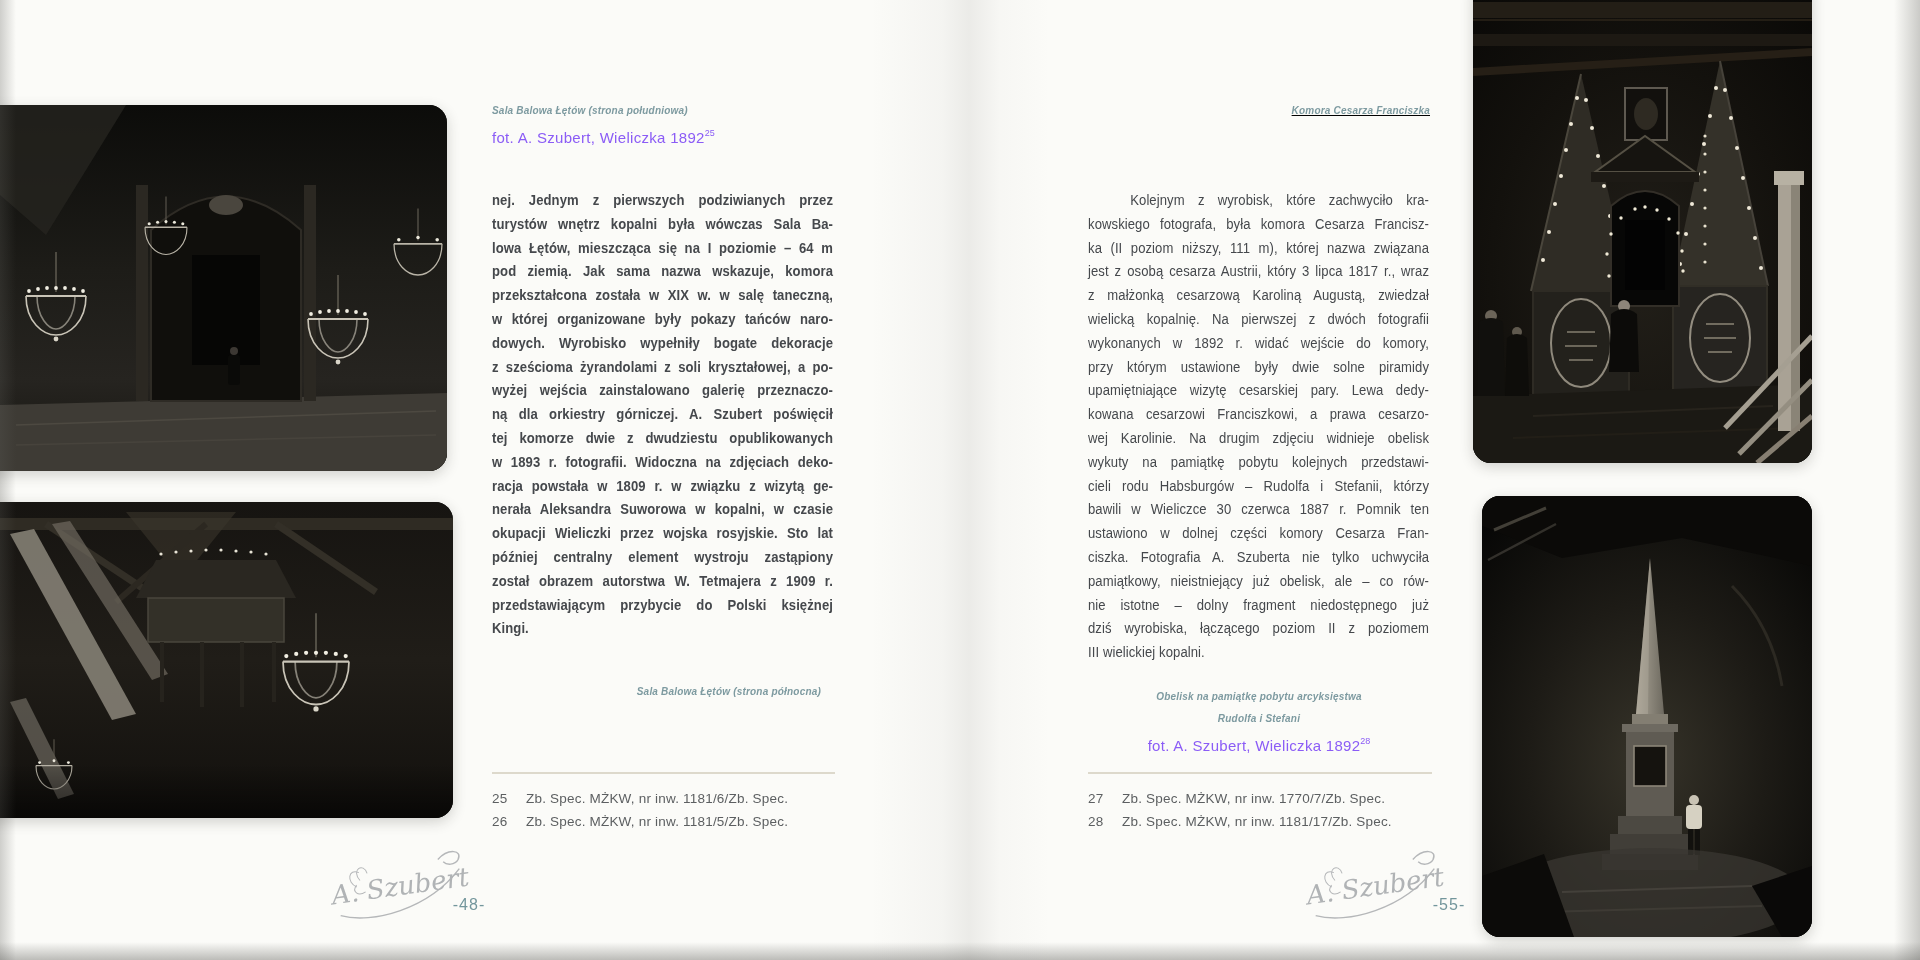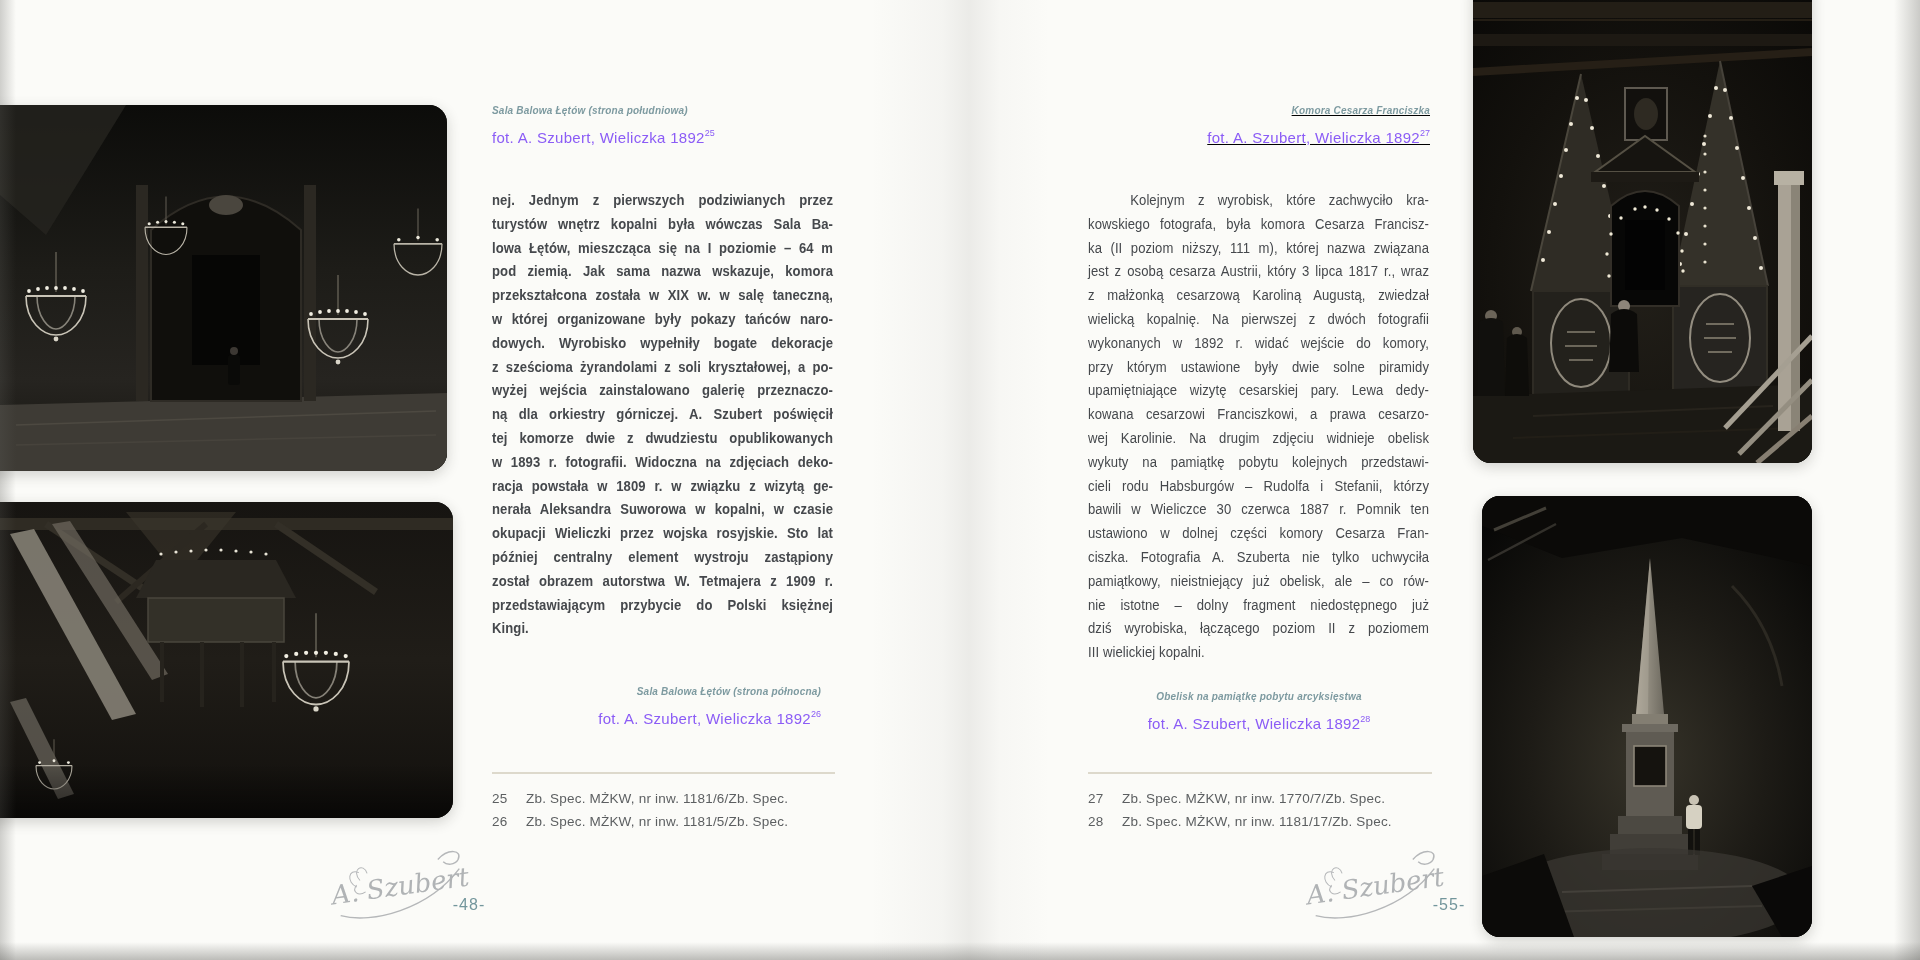--- a/index.html
+++ b/index.html
@@ -407,21 +407,20 @@
     <div class="bline">nerała Aleksandra Suworowa w kopalni, w czasie</div>
     <div class="bline">okupacji Wieliczki przez wojska rosyjskie. Sto lat</div>
     <div class="bline">później centralny element wystroju zastąpiony</div>
     <div class="bline">został obrazem autorstwa W. Tetmajera z 1909 r.</div>
     <div class="bline">przedstawiającym przybycie do Polski księżnej</div>
     <div class="bline last">Kingi.</div>
   </div>
 
   <div class="cap cap-b-left">
     <div class="cap-title">Sala Balowa Łętów (strona północna)</div>
-    <div class="cap-credit"><span>fot. A. Szubert, Wieliczka 1892</span><sup>26</sup></div>
   </div>
 
   <div class="sep sep-left"></div>
 
   <div class="fnotes fnotes-left">
     <div class="fnote">
       <span class="fnum">25</span>
       <span class="ftext">Zb. Spec. MŻKW, nr inw. 1181/6/Zb. Spec.</span>
     </div>
     <div class="fnote">
@@ -435,21 +434,20 @@
       <path d="M12,62 C42,75 100,68 136,32"></path>
       <path d="M116,20 C128,10 142,14 136,23 C132,28 124,27 121,23"></path>
       <path d="M36,30 C28,18 42,12 44,24 M32,36 C22,30 26,16 36,22 M40,42 C32,46 26,40 32,34" stroke-width="1"></path>
       <text x="6" y="50" font-family="DejaVu Serif, serif" font-style="italic" font-size="26" fill="#b0b3b5" stroke="none" letter-spacing="0">A. Szubert</text>
     </g>
   </svg>
   <div class="pnum pnum-left">-48-</div>
 
   <div class="cap cap-a-right">
     <div class="cap-title">Komora Cesarza Franciszka</div>
-    <div class="cap-credit"><span>fot. A. Szubert, Wieliczka 1892</span><sup>27</sup></div>
   </div>
 
   <div class="body-col body-right">
     <div class="bline first-indent">Kolejnym z wyrobisk, które zachwyciło kra-</div>
     <div class="bline">kowskiego fotografa, była komora Cesarza Francisz-</div>
     <div class="bline">ka (II poziom niższy, 111 m), której nazwa związana</div>
     <div class="bline">jest z osobą cesarza Austrii, który 3 lipca 1817 r., wraz</div>
     <div class="bline">z małżonką cesarzową Karoliną Augustą, zwiedzał</div>
     <div class="bline">wielicką kopalnię. Na pierwszej z dwóch fotografii</div>
     <div class="bline">wykonanych w 1892 r. widać wejście do komory,</div>
@@ -463,20 +461,21 @@
     <div class="bline">ustawiono w dolnej części komory Cesarza Fran-</div>
     <div class="bline">ciszka. Fotografia A. Szuberta nie tylko uchwyciła</div>
     <div class="bline">pamiątkowy, nieistniejący już obelisk, ale – co rów-</div>
     <div class="bline">nie istotne – dolny fragment niedostępnego już</div>
     <div class="bline">dziś wyrobiska, łączącego poziom II z poziomem</div>
     <div class="bline last">III wielickiej kopalni.</div>
   </div>
 
   <div class="cap cap-b-right">
     <div class="cap-title">Obelisk na pamiątkę pobytu arcyksięstwa</div>
+    <div class="cap-title">Rudolfa i Stefani</div>
     <div class="cap-credit"><span>fot. A. Szubert, Wieliczka 1892</span><sup>28</sup></div>
   </div>
 
   <div class="sep sep-right"></div>
 
   <div class="fnotes fnotes-right">
     <div class="fnote">
       <span class="fnum">27</span>
       <span class="ftext">Zb. Spec. MŻKW, nr inw. 1770/7/Zb. Spec.</span>
     </div>

